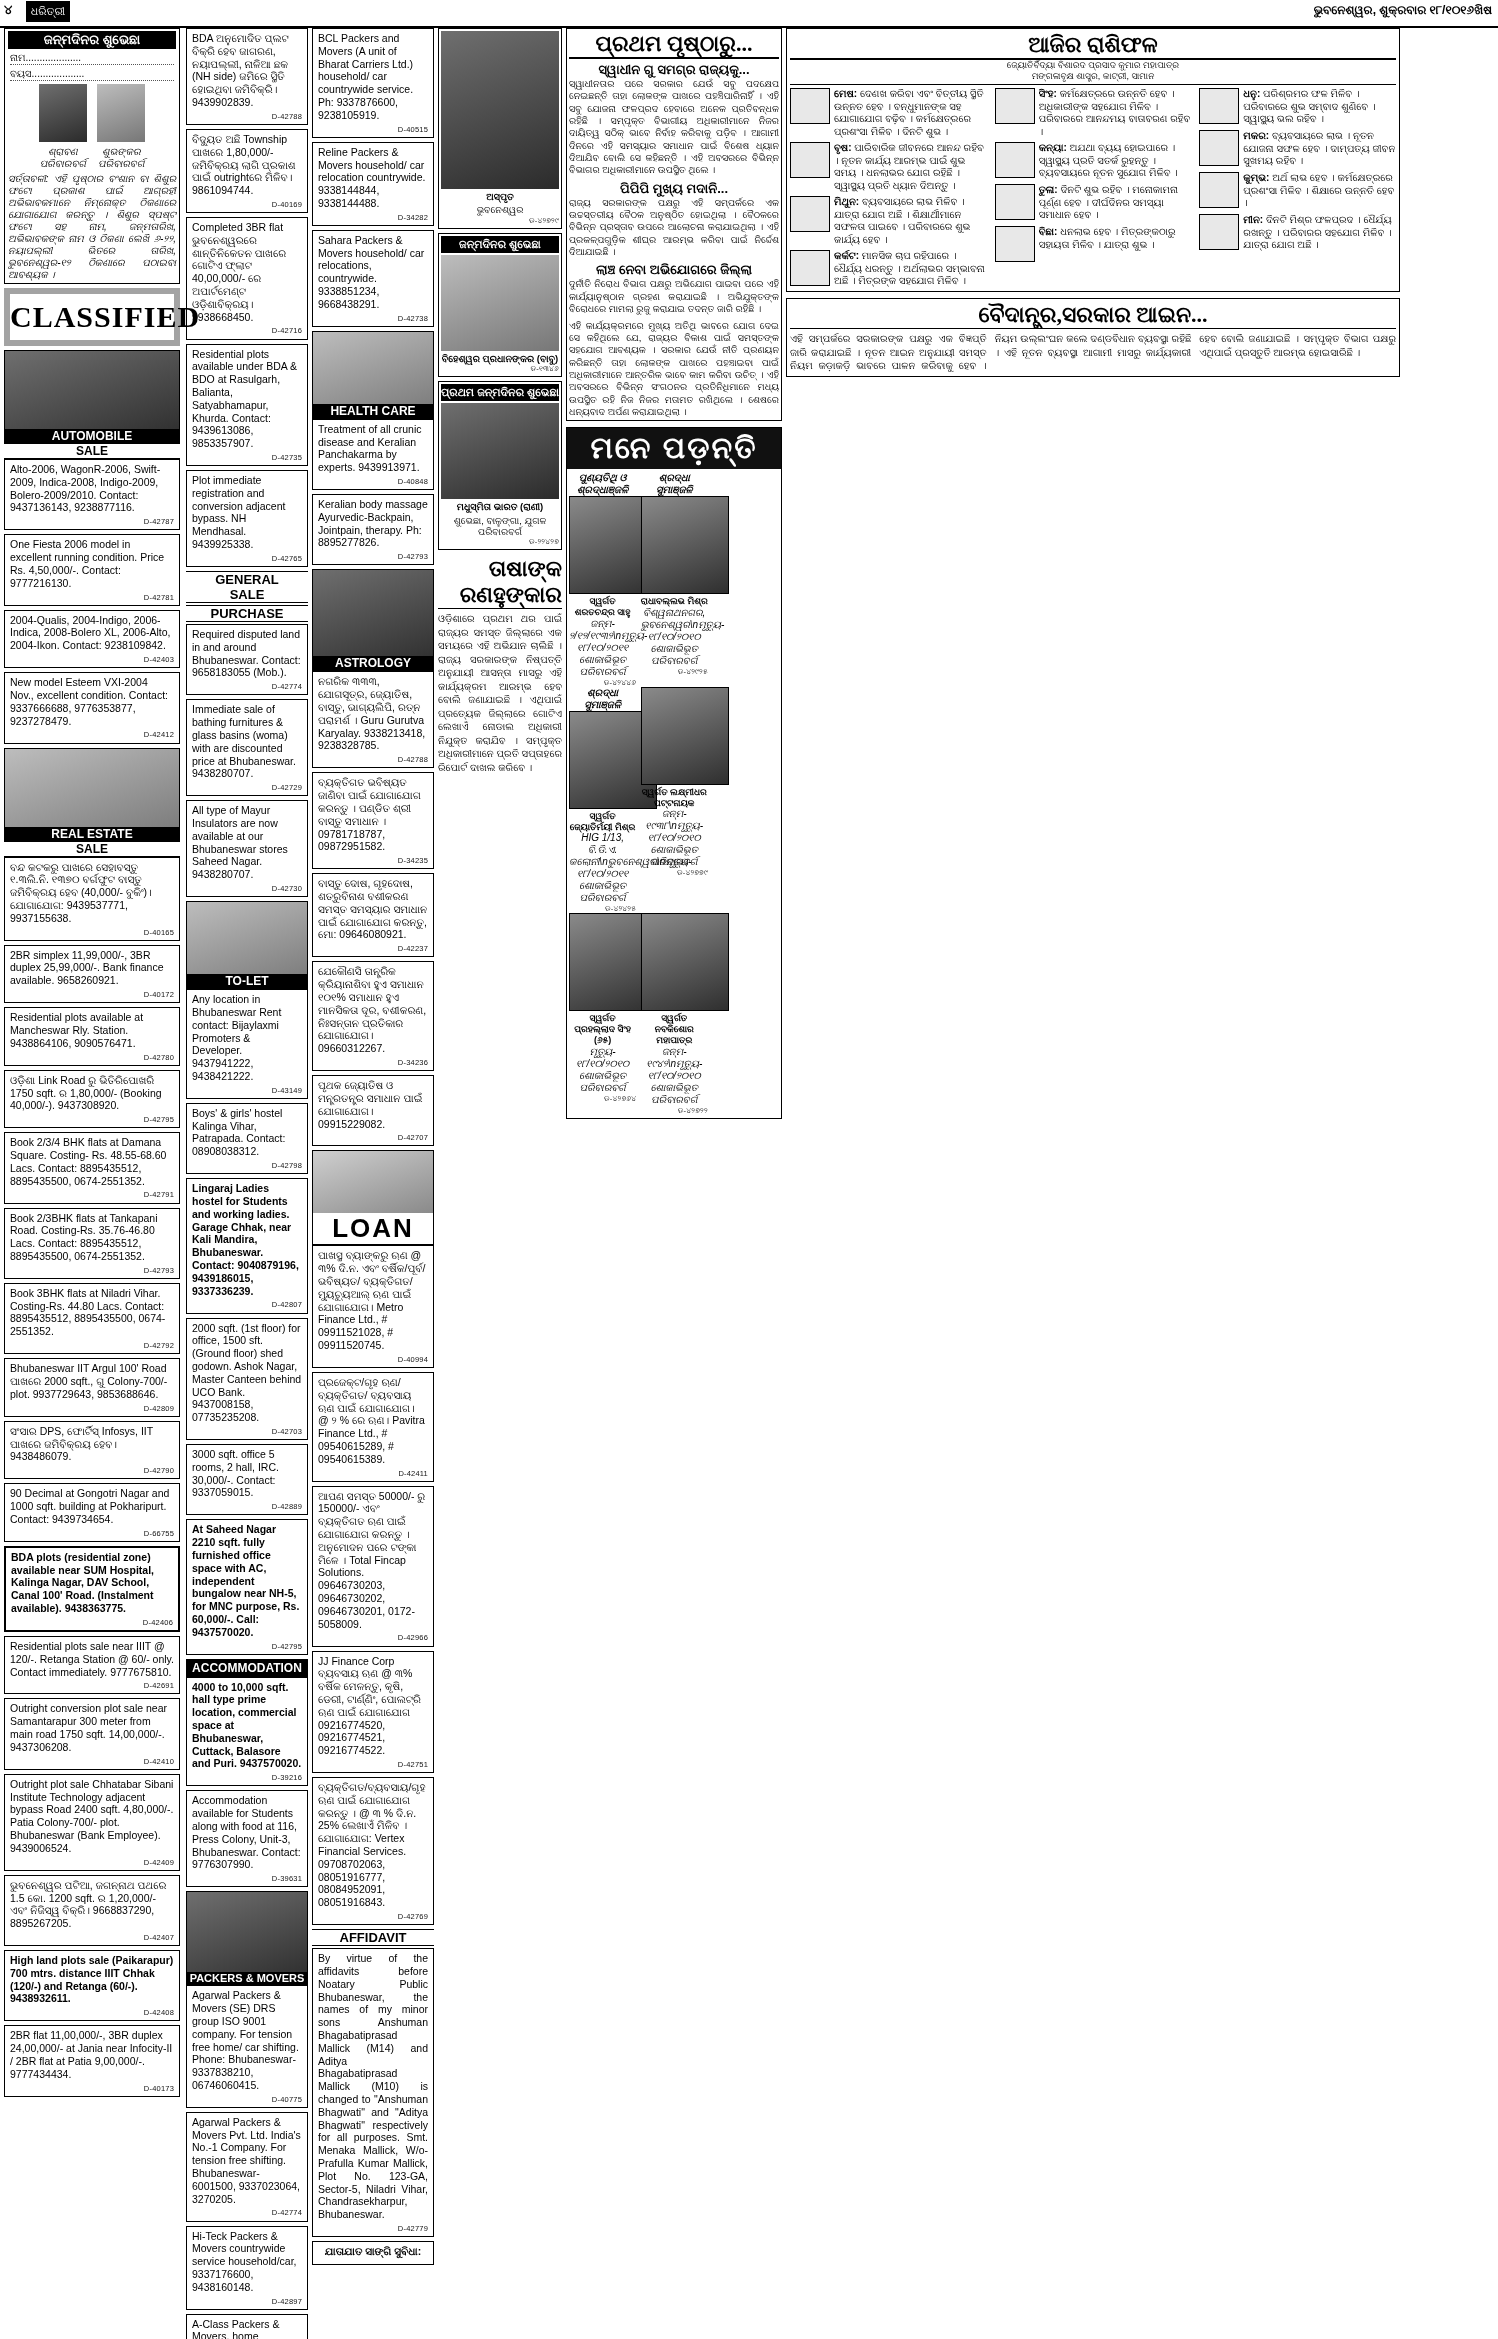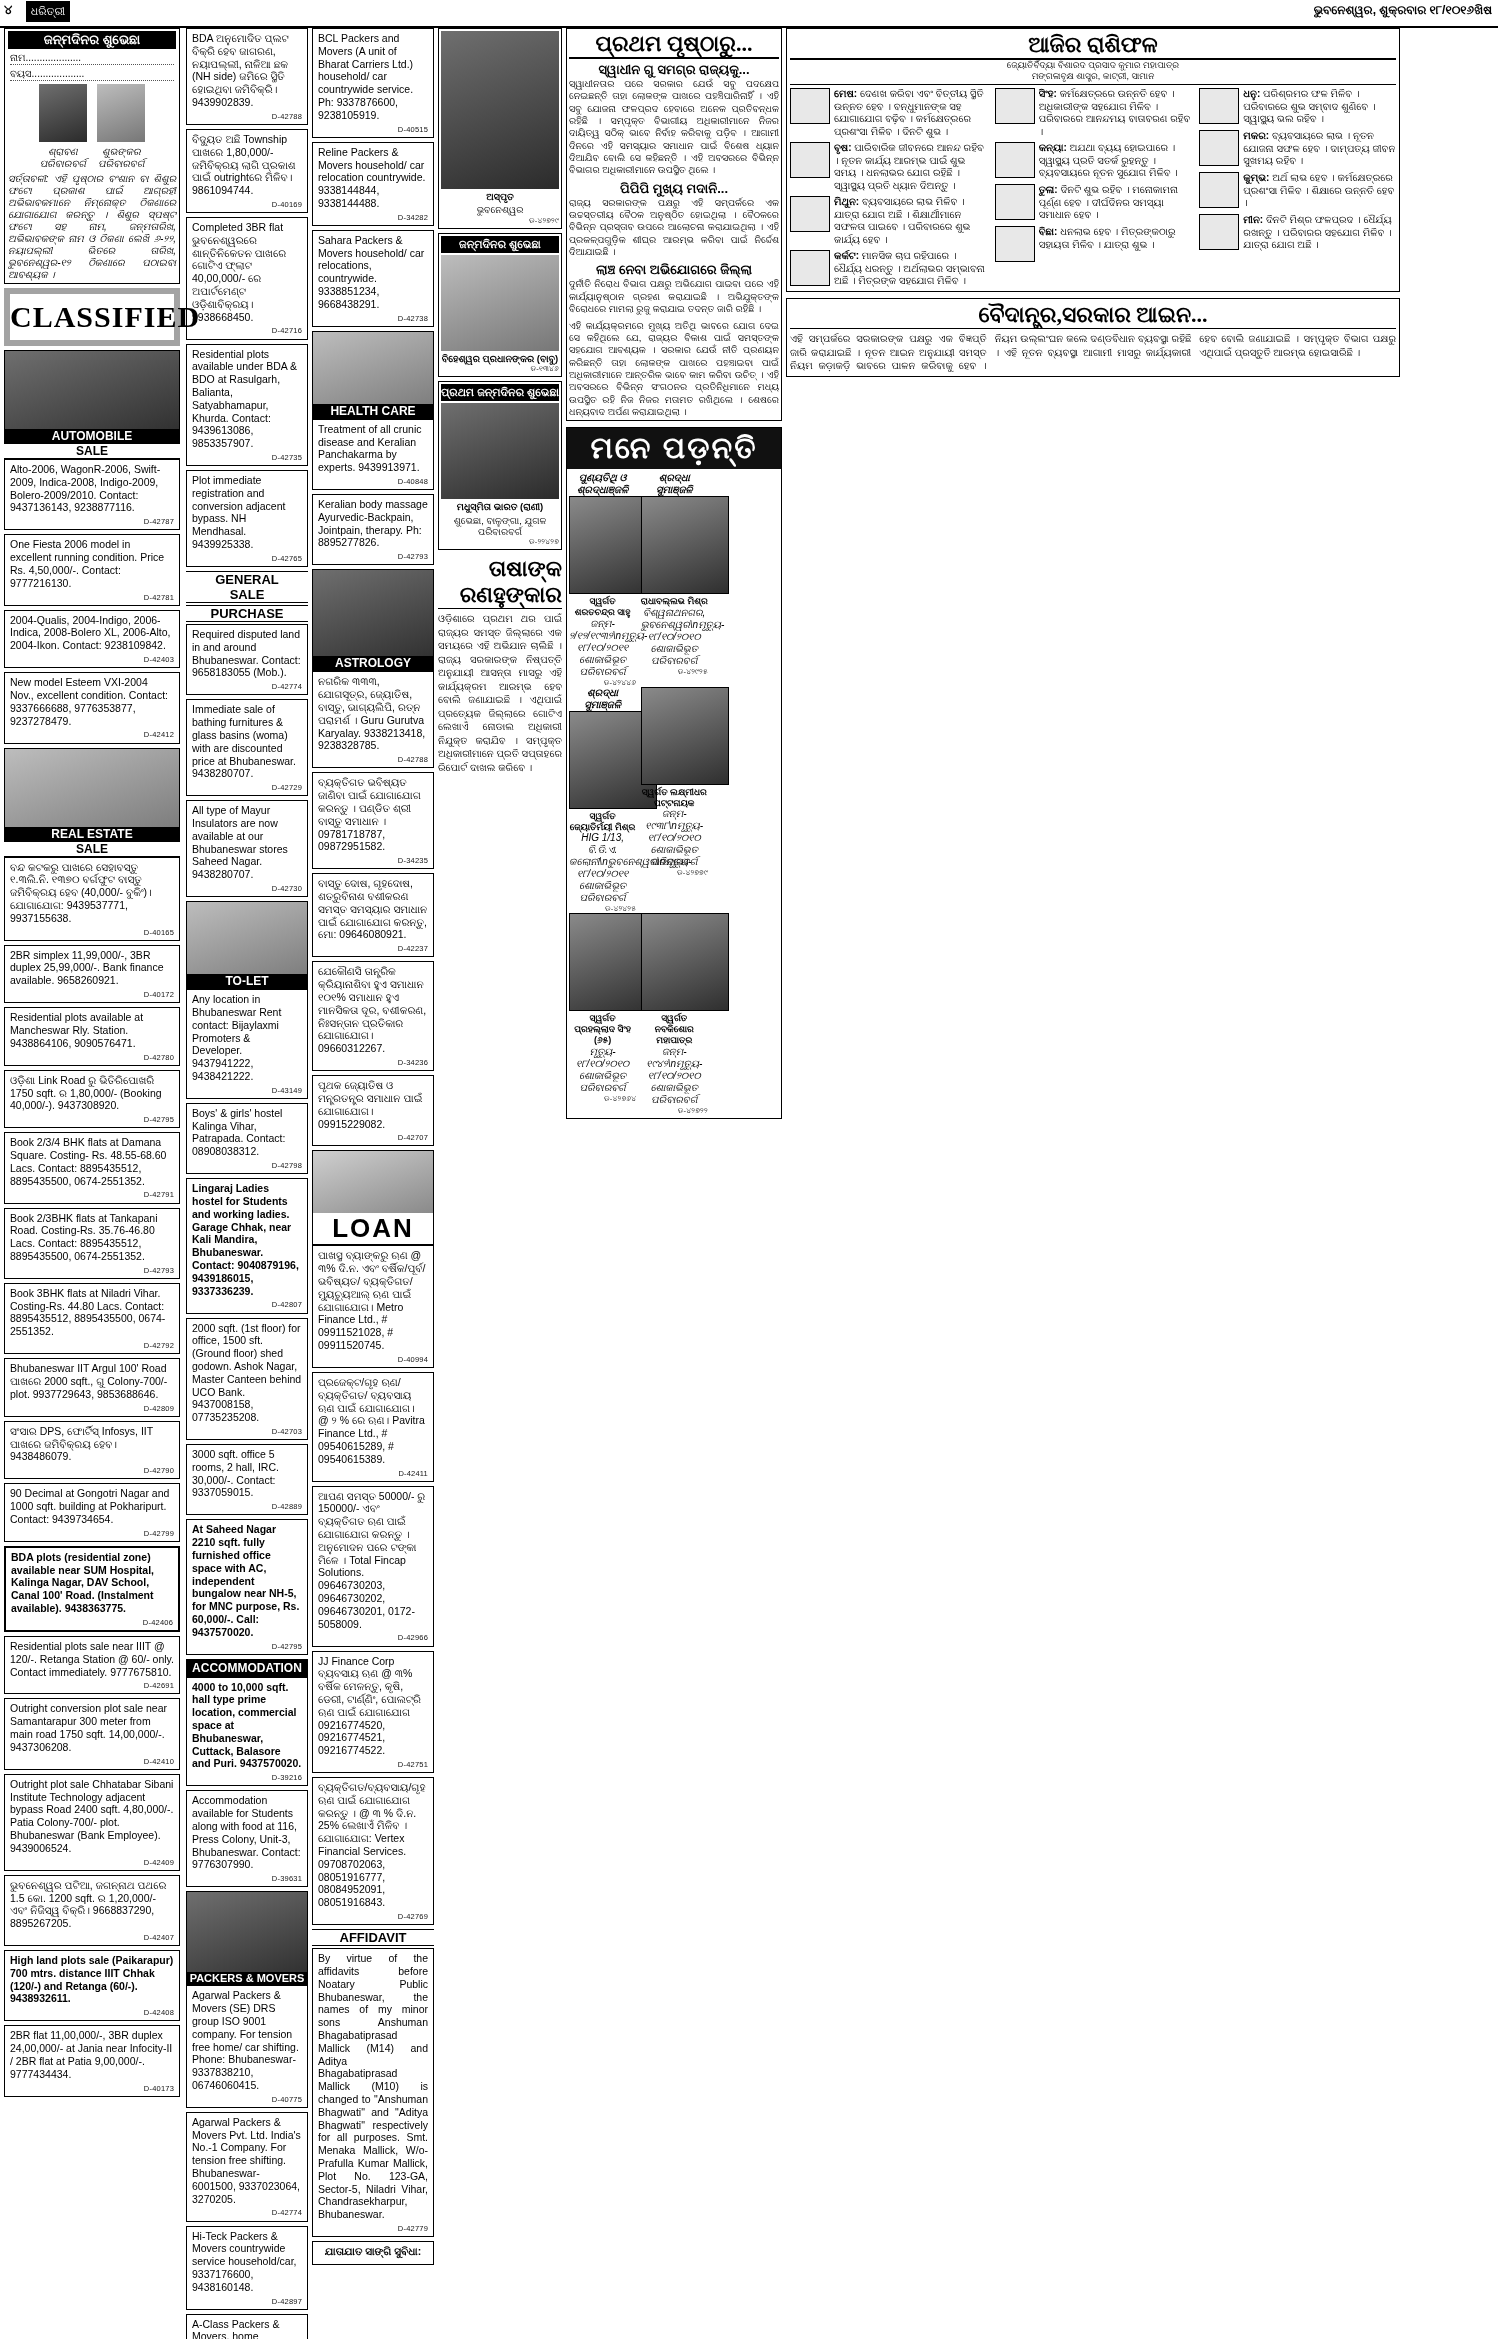--- a/index.html
+++ b/index.html
@@ -140,21 +140,21 @@
       <div class="ad">
           <p>Bhubaneswar IIT Argul 100' Road ପାଖରେ 2000 sqft., ଗୁ Colony-700/-plot. 9937729643, 9853688646.</p>
           <div class="code">D-42809</div>
         </div>
       <div class="ad">
           <p>ସଂସାର DPS, ଫୋର୍ଟିସ୍ Infosys, IIT ପାଖରେ ଜମିବିକ୍ରୟ ହେବ। 9438486079.</p>
           <div class="code">D-42790</div>
         </div>
       <div class="ad">
           <p>90 Decimal at Gongotri Nagar and 1000 sqft. building at Pokharipurt. Contact: 9439734654.</p>
-          <div class="code">D-42799</div>
+          <div class="code">D-66755</div>
         </div>
       <div class="ad" style="border-width:2px;">
           <p class="b">BDA plots (residential zone) available near SUM Hospital, Kalinga Nagar, DAV School, Canal 100' Road. (Instalment available). 9438363775.</p>
           <div class="code">D-42406</div>
         </div>
       <div class="ad">
           <p>Residential plots sale near IIIT @ 120/-. Retanga Station @ 60/- only. Contact immediately. 9777675810.</p>
           <div class="code">D-42691</div>
         </div>
       <div class="ad">

